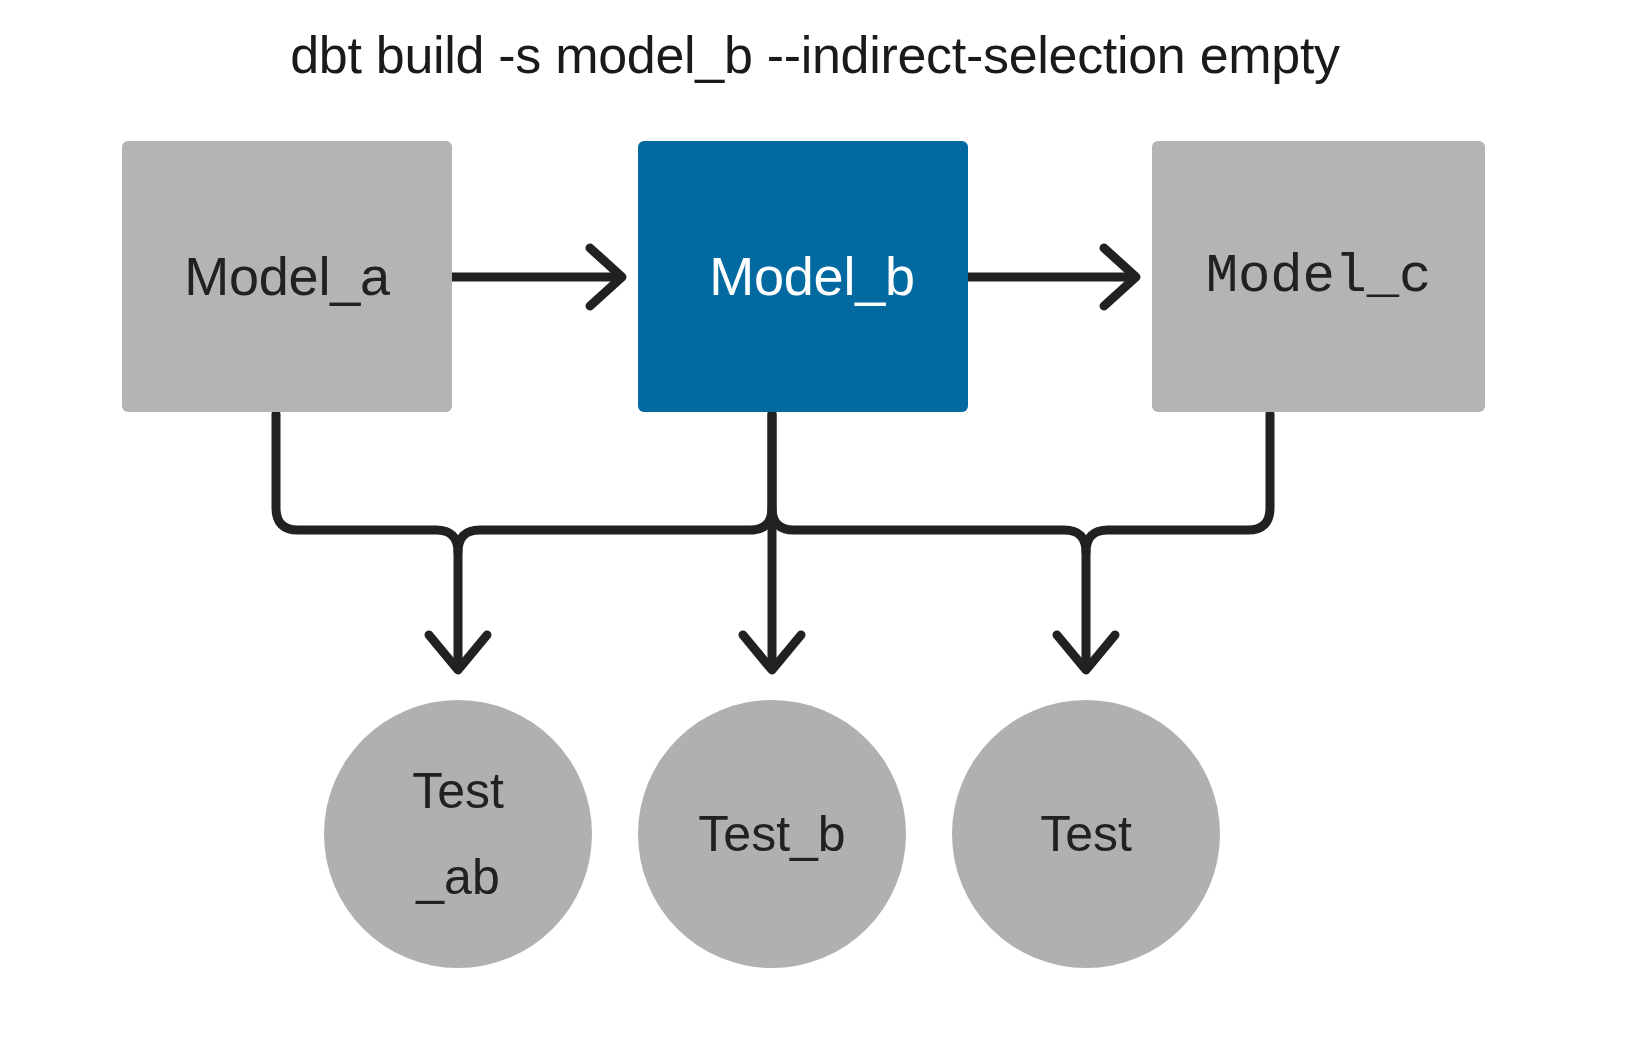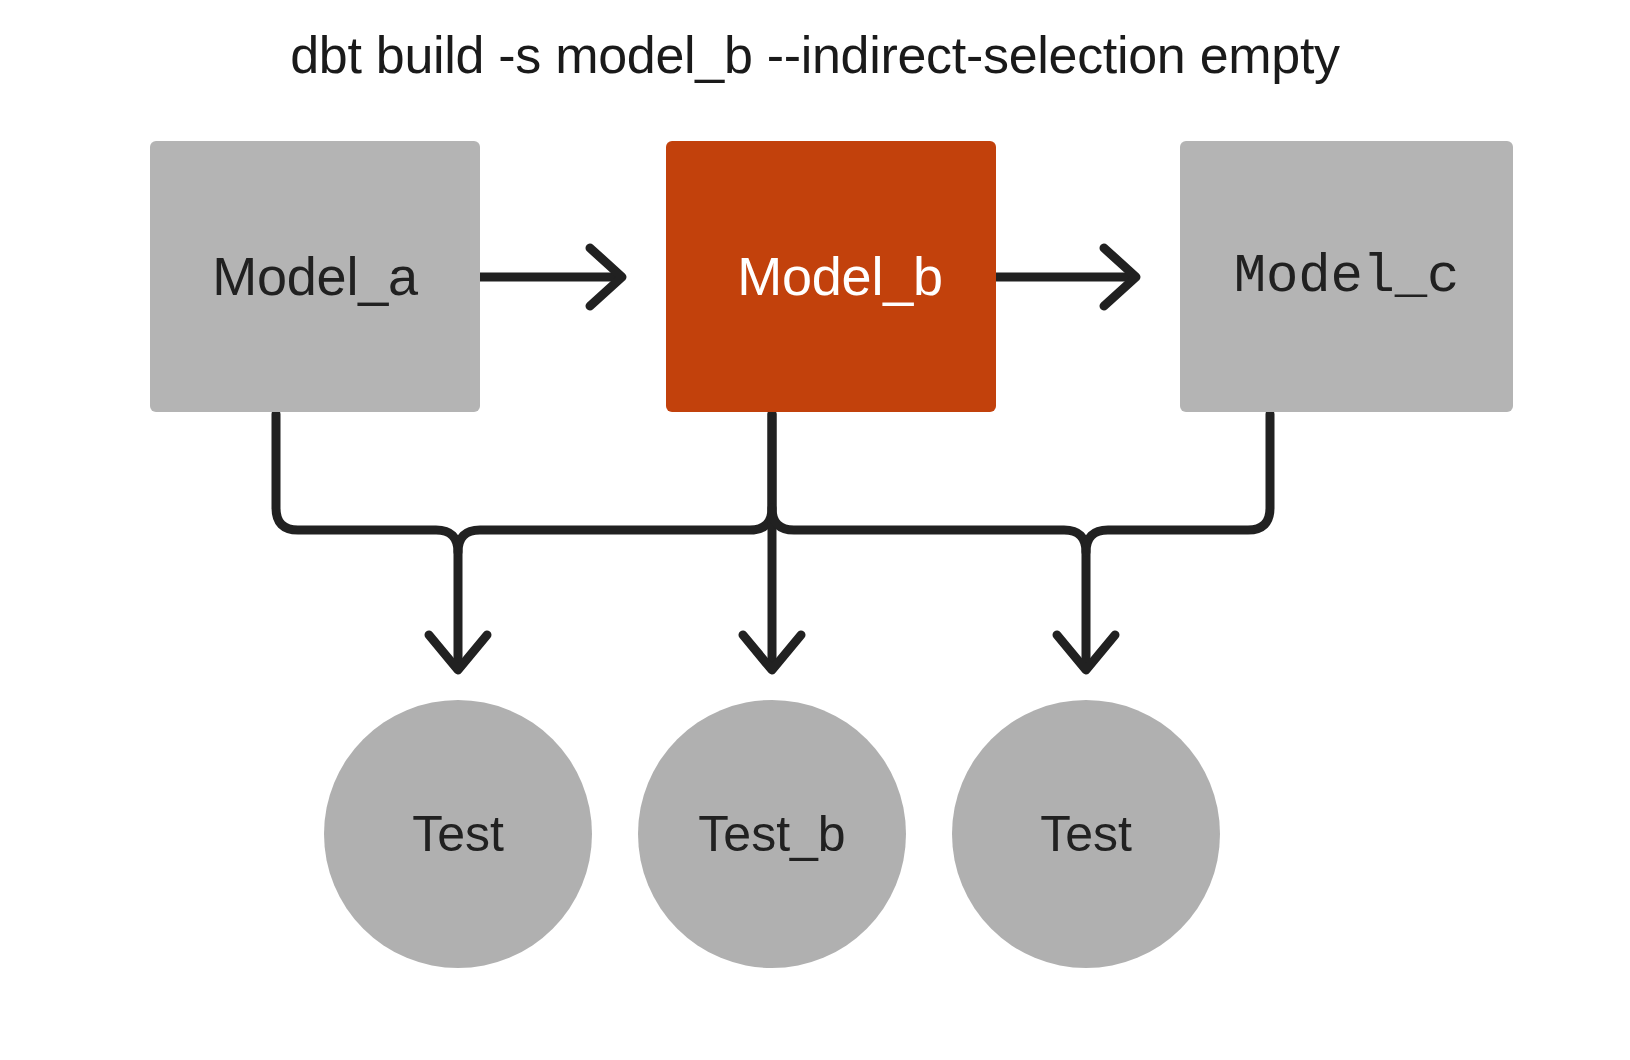--- a/index.html
+++ b/index.html
@@ -32,28 +32,27 @@
     align-items: center;
     justify-content: center;
     text-align: center;
     box-sizing: border-box;
   }
   .model-node {
     border-radius: 6px;
     font-size: 54px;
     line-height: 1.1;
     letter-spacing: -0.2px;
-    margin-left: 28px;
   }
   .model-plain {
     background: #b4b4b4;
     color: #212121;
   }
   .model-selected {
-    background: #c2410c;
+    background: #0369a1;
     color: #ffffff;
     padding-left: 18px;
   }
   .test-node {
     border-radius: 50%;
     background: #b0b0b0;
     color: #212121;
     font-size: 50px;
     line-height: 1.72;
   }
@@ -112,20 +111,21 @@
     <span>Model_b</span>
   </div>
 
   <div class="node model-node model-plain" style="left:1152px; top:141px; width:333px; height:271px;font-family:Liberation Mono, monospace;">
     <span>Model_c</span>
   </div>
 
   <div class="node test-node" style="left:324px; top:700px; width:268px; height:268px;">
     <div>
       <span class="test-label">Test</span>
+      <span class="test-label">_ab</span>
     </div>
   </div>
 
   <div class="node test-node" style="left:638px; top:700px; width:268px; height:268px;align-items:center;">
     <div>
       <span class="test-label">Test_b</span>
     </div>
   </div>
 
   <div class="node test-node" style="left:952px; top:700px; width:268px; height:268px;">

